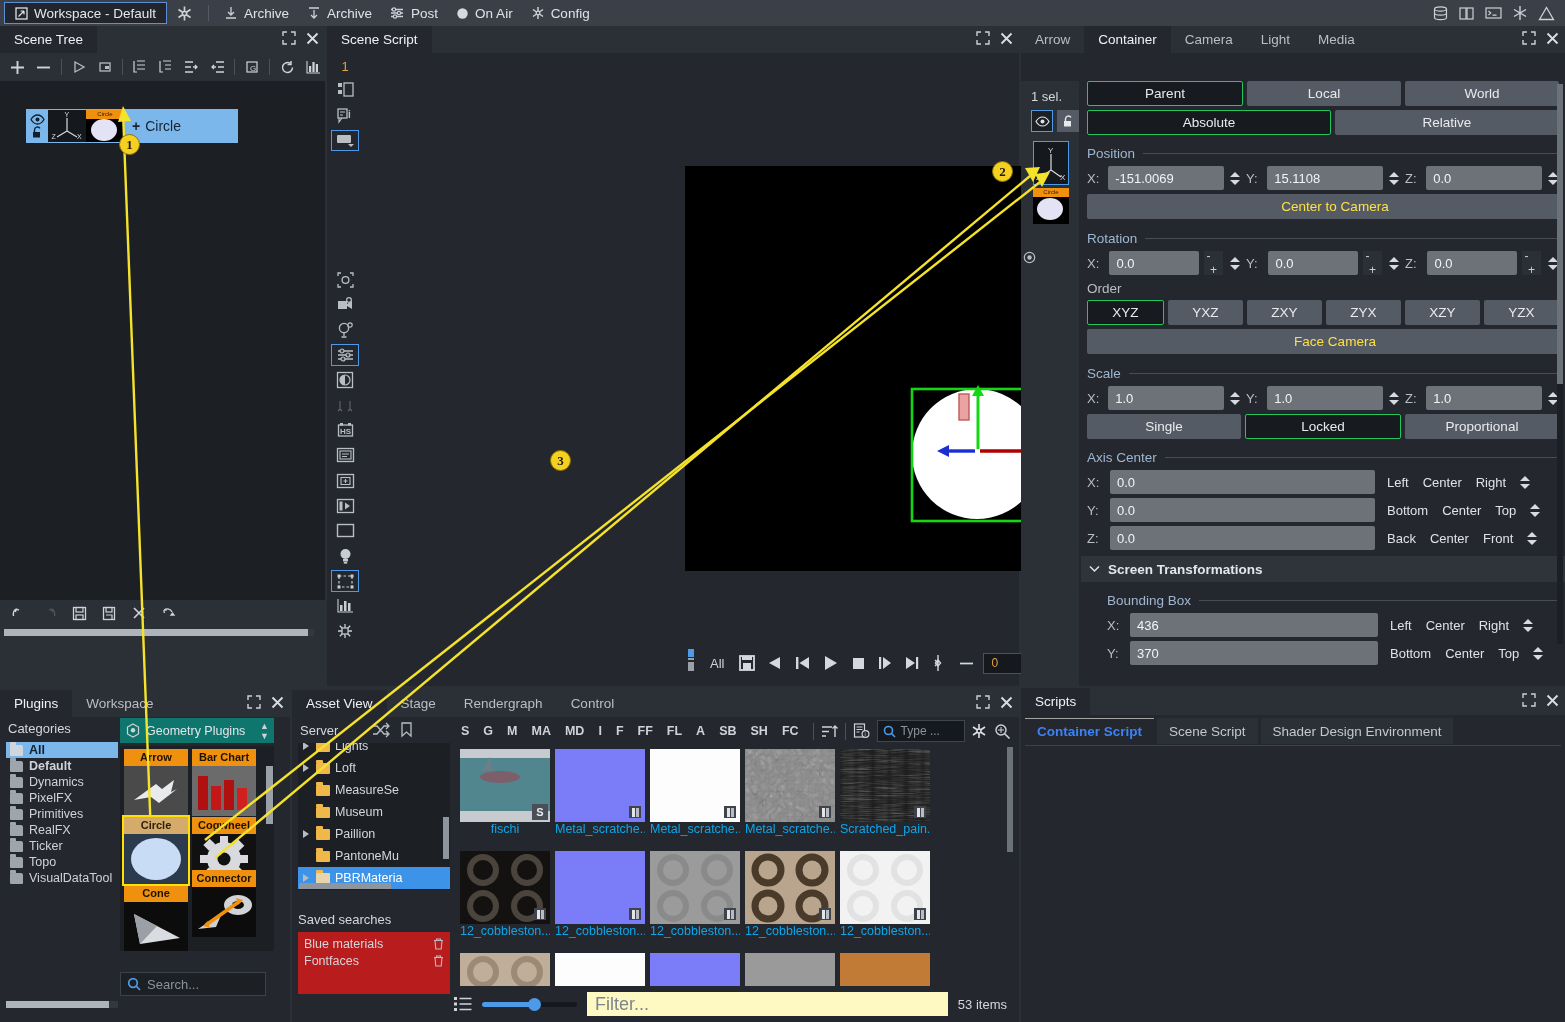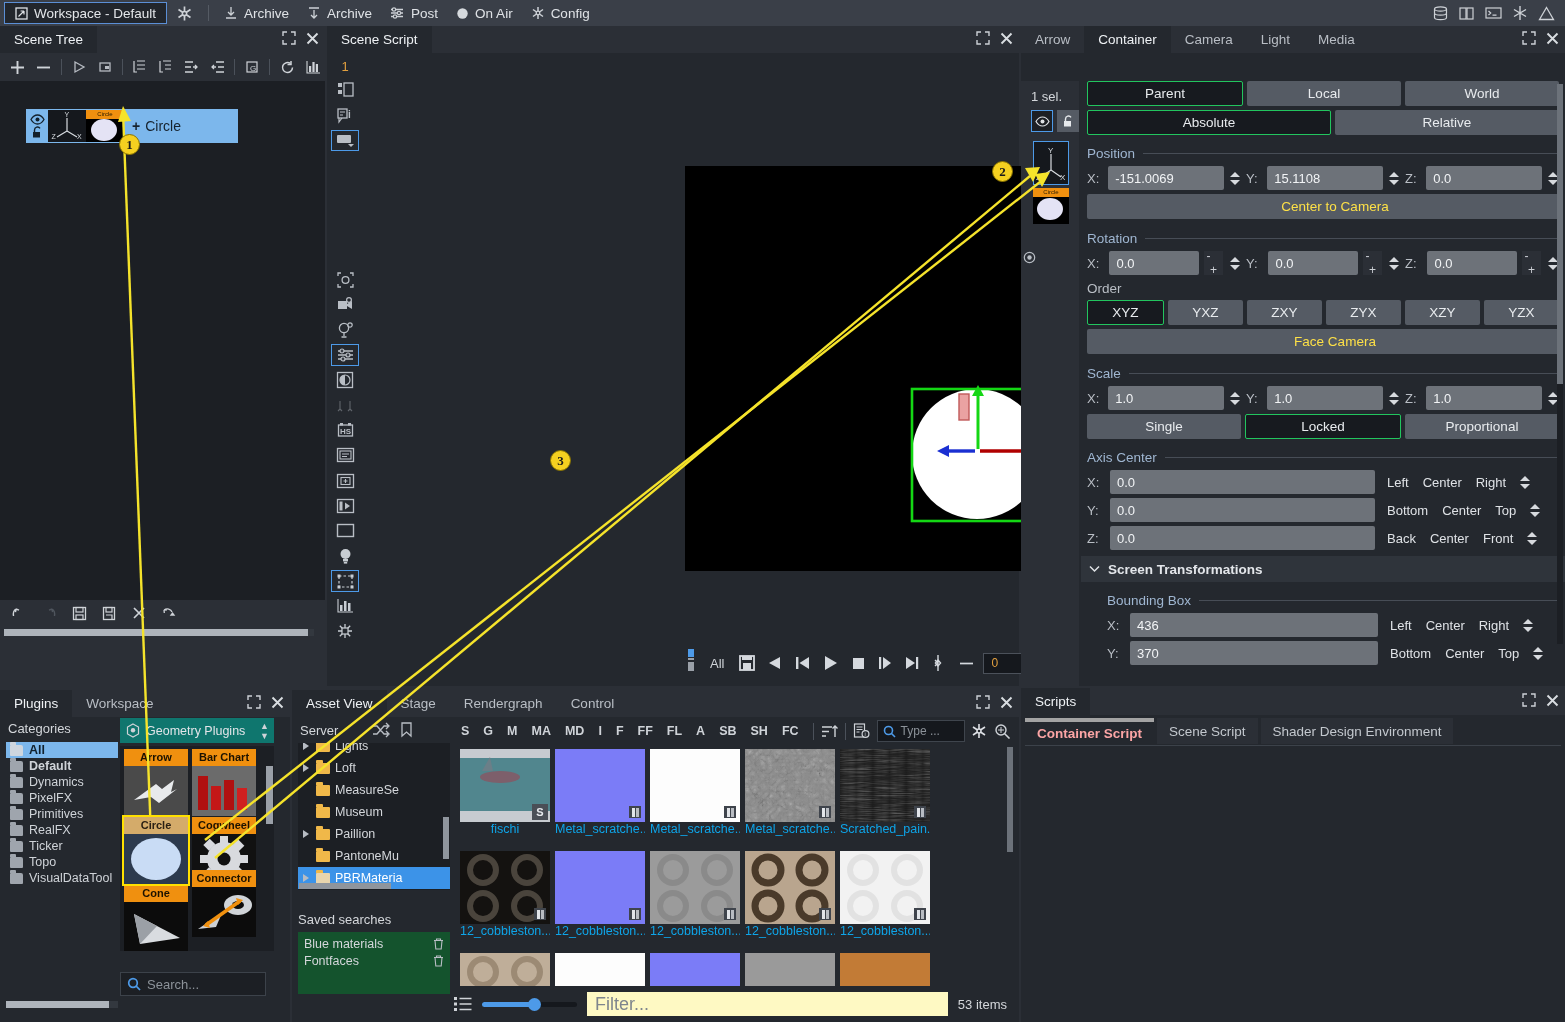--- a/index.html
+++ b/index.html
@@ -90,21 +90,21 @@
               padding-left:8px; font-size:13px; color:#d4d7db; }
   .srv-tree { position:absolute; left:6px; top:53px; width:152px; height:147px; background:#1c1f24; overflow:hidden;}
   .srv-row { height:22px; display:flex; align-items:center; gap:5px; padding-left:18px; font-size:12.5px; color:#d4d7db;
              white-space:nowrap; position:relative;}
   .srv-row.sel { background:#3c93e8; color:#fff; }
   .srv-row .arrow { position:absolute; left:5px; width:0;height:0; border-left:6px solid #b7bcc3;
                     border-top:4px solid transparent; border-bottom:4px solid transparent; }
   .fold { width:14px;height:11px;background:#f0b849;border-radius:1px; position:relative; flex:none;}
   .fold:before{content:"";position:absolute;left:0;top:-3px;width:7px;height:3px;background:#f0b849;border-radius:1px 1px 0 0;}
   .saved { position:absolute; left:6px; top:222px; width:152px; font-size:13px; color:#d4d7db;}
-  .saved-box { position:absolute; left:6px; top:242px; width:152px; height:62px; background:#14532d; padding:3px 0;text-align:right;}
+  .saved-box { position:absolute; left:6px; top:242px; width:152px; height:62px; background:#b91c1c; padding:3px 0;text-align:right;}
   .saved-row { height:17px; display:flex; align-items:center; justify-content:space-between; padding:0 6px; font-size:12.5px;}
   .flt-bar { position:absolute; left:162px; top:27px; right:0; height:28px; display:flex; align-items:center; gap:0; }
   .flt-bar .lt { padding:0 7px; font-size:12.5px; font-weight:bold; color:#cfd3d8; }
   .type-box { width:88px; height:22px; background:#15181d; border:1px solid #3f4manque; display:flex; align-items:center; }
   .type-box { border:1px solid #3f454d; gap:5px; padding-left:5px; color:#8c9299; font-size:12px;}
   .grid { position:absolute; left:162px; top:57px; right:6px; bottom:36px; overflow:hidden; background:#24282e; }
   .cell { position:absolute; width:90px; }
   .cell .th { width:90px; height:73px; position:relative; }
   .cell .nm { text-align:center; font-size:12.5px; color:#0ea5e9; margin-top:0; white-space:nowrap; overflow:hidden;}
   .badge { position:absolute; right:2px; bottom:2px; width:16px; height:16px; }
@@ -142,21 +142,21 @@
   .sub-head { display:flex; align-items:center; gap:8px; background:#2f343b; height:26px; padding-left:8px;
               font-weight:bold; color:#e3e6ea; font-size:13.5px; margin-top:6px;}
   .pscroll { position:absolute; right:2px; top:58px; width:6px; height:560px; background:#1c1f24;}
   .pscroll i{ display:block; width:6px; height:300px; background:#6c727a;}
 
   
   #scripts { left:1021px; top:688px; width:544px; height:334px; background:#24282e; }
   .scr-tabs { position:absolute; left:4px; top:30px; display:flex; gap:3px; }
   .scr-tab { height:26px; padding:0 12px; display:flex; align-items:center; font-size:13.5px;
              background:#2b2f36; color:#c3c8ce;}
-  .scr-tab.on { background:#24282e; color:#fca5a5; font-weight:bold; border-top:4px solid #a3a3a3;}
+  .scr-tab.on { background:#24282e; color:#3b82f6; font-weight:bold; border-top:1px solid #a3a3a3;}
   .scr-area { position:absolute; left:4px; top:57px; right:4px; bottom:4px; background:#24282e; border-top:1px solid #3c424a;}
 
   
   .anno { position:absolute; pointer-events:none; }
   .badge-num { position:absolute; width:21px; height:21px; border-radius:50%; background:#f5d020;
                color:#1a1a1a; font-weight:bold; font-size:13px; display:flex; align-items:center;
                justify-content:center; border:1px solid #8a7400; font-family:"Liberation Serif", serif;}
 </style>
 </head>
 <body>

